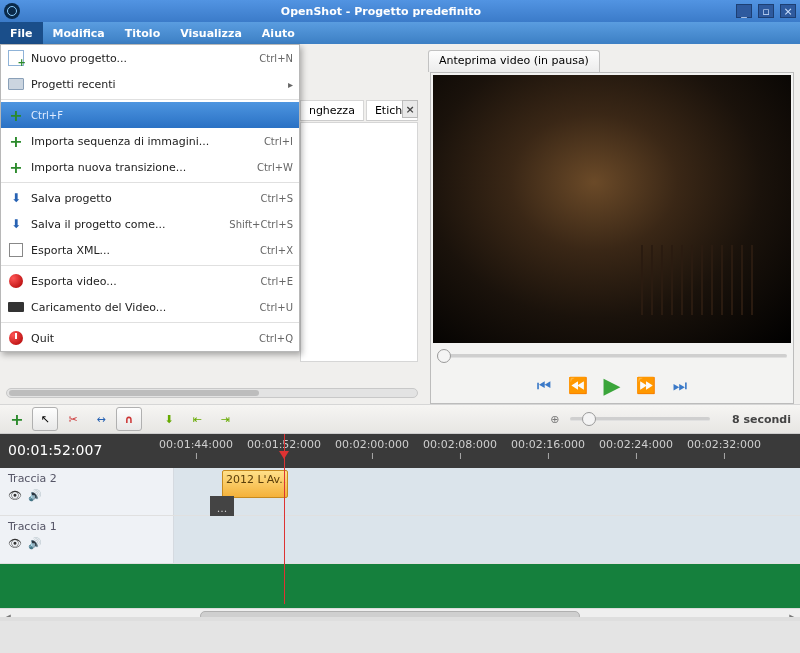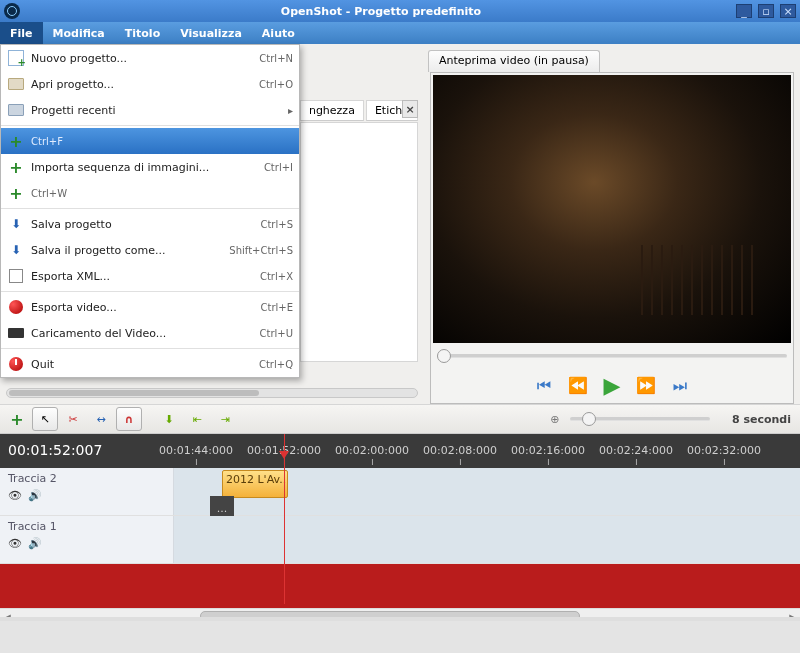--- a/index.html
+++ b/index.html
@@ -78,27 +78,27 @@
 .tl-btn.active { border-color:#b0b0b0; background:linear-gradient(#fefefe,#e8e8e8); }
 .tl-spacer { flex:1; }
 .tl-zoom { display:flex; align-items:center; gap:6px; }
 .tl-zoom .track { width:140px; height:4px; background:#cfcfcf; border-radius:2px; position:relative; }
 .tl-zoom .knob { position:absolute; left:12px; top:-5px; width:14px; height:14px; border-radius:50%; background:#f4f4f4; border:1px solid #9a9a9a; }
 .tl-zoom-label { margin-left:20px; margin-right:5px; color:#444;font-weight:bold; }
 
 
 .ruler { height: 34px; background:#3a3a3a; color:#cfcfcf; position:relative; font-size:9px; }
 .ruler .playhead-time { position:absolute; left:8px; top:8px; font-size:14px; color:#fff; }
-.ruler .tick { position:absolute; top:10px; text-align:center; transform:translateX(-50%); }
+.ruler .tick { position:absolute; top:4px; text-align:center; transform:translateX(-50%); }
 .ruler .tick .bar { width:1px; height:6px; background:#aaa; margin:2px auto 0; }
 .playhead { position:absolute; top:0; width:1px; height: 170px; background:#d33; z-index:10; }
 .playhead:before { content:""; position:absolute; top:17px; left:-5px; width:0; height:0; border-left:5px solid transparent; border-right:5px solid transparent; border-top:8px solid #d33; }
 
 
-.tracks { height: 149px; background:#b91c1c; position:relative; overflow:hidden; }
+.tracks { height: 149px; background:#15803d; position:relative; overflow:hidden; }
 .track { height:48px; border-bottom:1px solid #e0e0e0; display:flex; }
 .track-header { width:174px; background:#eff2f6; border-right:1px solid #d5dae0; padding:4px 8px; }
 .track-header .tname { color:#556; margin-bottom:4px; }
 .track-header .ticons { display:flex; gap:6px; color:#333; font-size:12px; }
 .track-lane { flex:1; background:#dbe4eb; position:relative; }
 .clip { position:absolute; top:2px; height:28px; background:linear-gradient(#ffe089,#f4b13a); border:1px solid #c68a1f; border-radius:2px; font-size:9px; color:#5a3e0a; padding:2px 3px; overflow:hidden; white-space:nowrap; }
 .transition { position:absolute; width:24px; height:24px; background:#444; color:#ccc; display:flex; align-items:center; justify-content:center; font-size:10px; }
 .tracks-scroll { height:16px; background:#efefef; border-top:1px solid #ddd; position:relative; display:flex; align-items:center; }
 .tracks-scroll .arrow { width:16px; text-align:center; color:#777; }
 .tracks-scroll .thumb { position:absolute; left:200px; width:380px; height:10px; top:2px; background:#cfcfcf; border:1px solid #b0b0b0; border-radius:5px; }
@@ -142,27 +142,20 @@
   <div class="dropdown">
     <div class="dd-item">
       <span class="icon">
           <span class="ic-newfile"></span>
         </span>
       <span class="lbl">Nuovo progetto...</span>
       <span class="shortcut">Ctrl+N</span>
     </div>
     <div class="dd-item">
       <span class="icon">
-          <span class="ic-folder open"></span>
-        </span>
-      <span class="lbl">Apri progetto...</span>
-      <span class="shortcut">Ctrl+O</span>
-    </div>
-    <div class="dd-item">
-      <span class="icon">
           <span class="ic-folder"></span>
         </span>
       <span class="lbl">Progetti recenti</span>
       <span class="submenu-arrow">▸</span>
     </div>
     <div class="dd-sep"></div>
     <div class="dd-item highlight">
       <span class="icon">
           <span class="ic-plus">+</span>
         </span>
@@ -172,20 +165,21 @@
       <span class="icon">
           <span class="ic-plus">+</span>
         </span>
       <span class="lbl">Importa sequenza di immagini...</span>
       <span class="shortcut">Ctrl+I</span>
     </div>
     <div class="dd-item">
       <span class="icon">
           <span class="ic-plus">+</span>
         </span>
+      <span class="lbl">Importa nuova transizione...</span>
       <span class="shortcut">Ctrl+W</span>
     </div>
     <div class="dd-sep"></div>
     <div class="dd-item">
       <span class="icon">
           <span class="ic-down">⬇</span>
         </span>
       <span class="lbl">Salva progetto</span>
       <span class="shortcut">Ctrl+S</span>
     </div>

